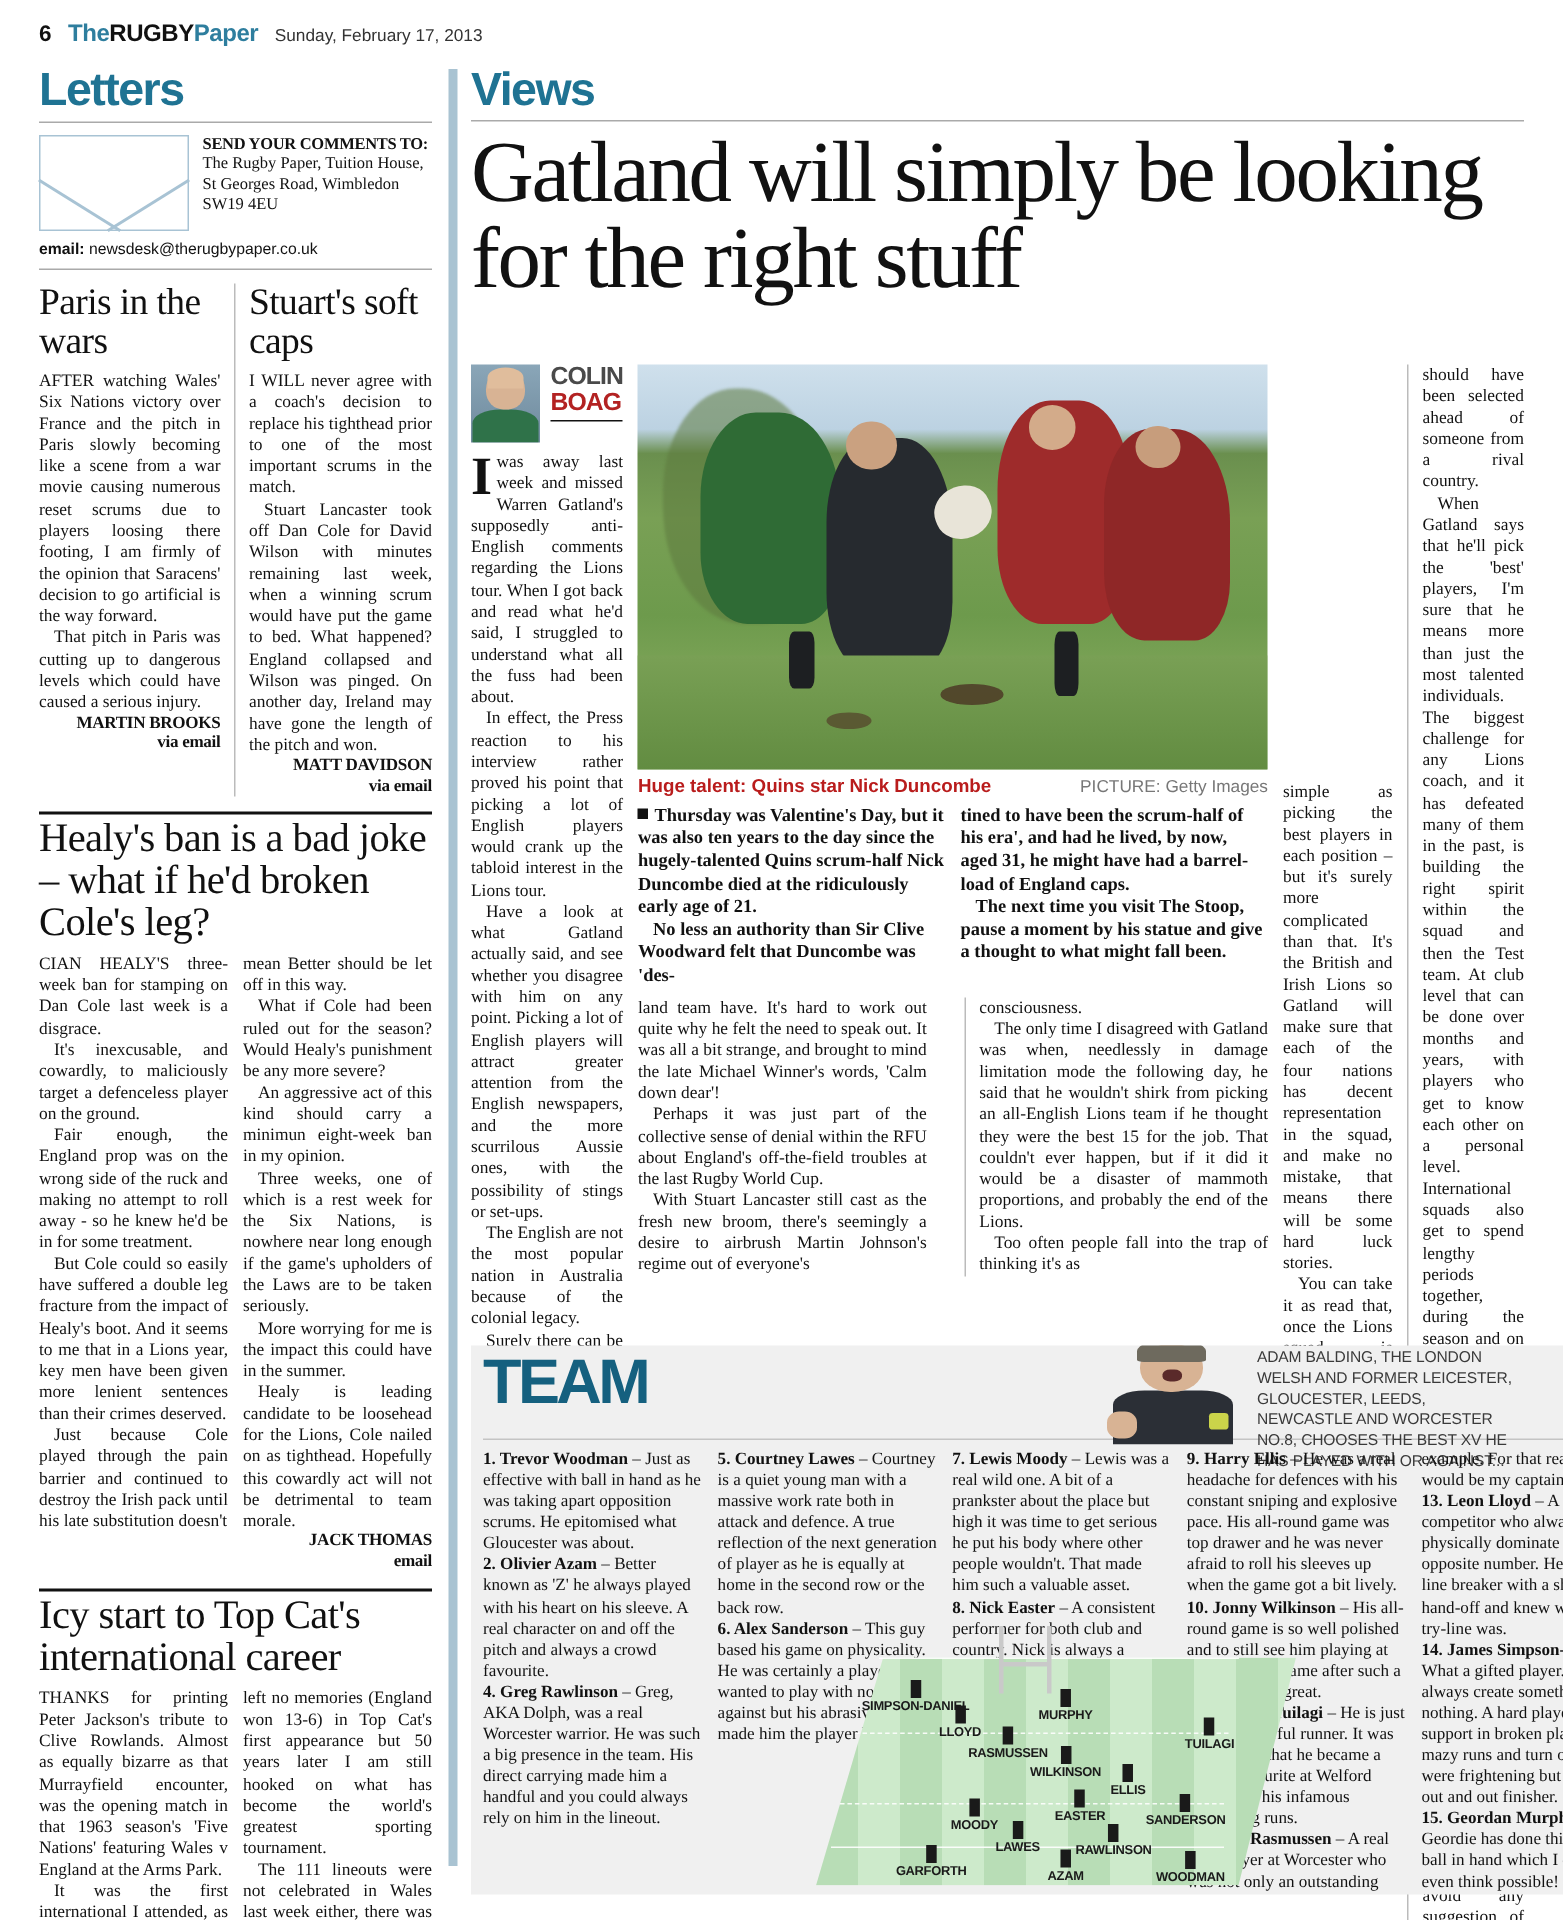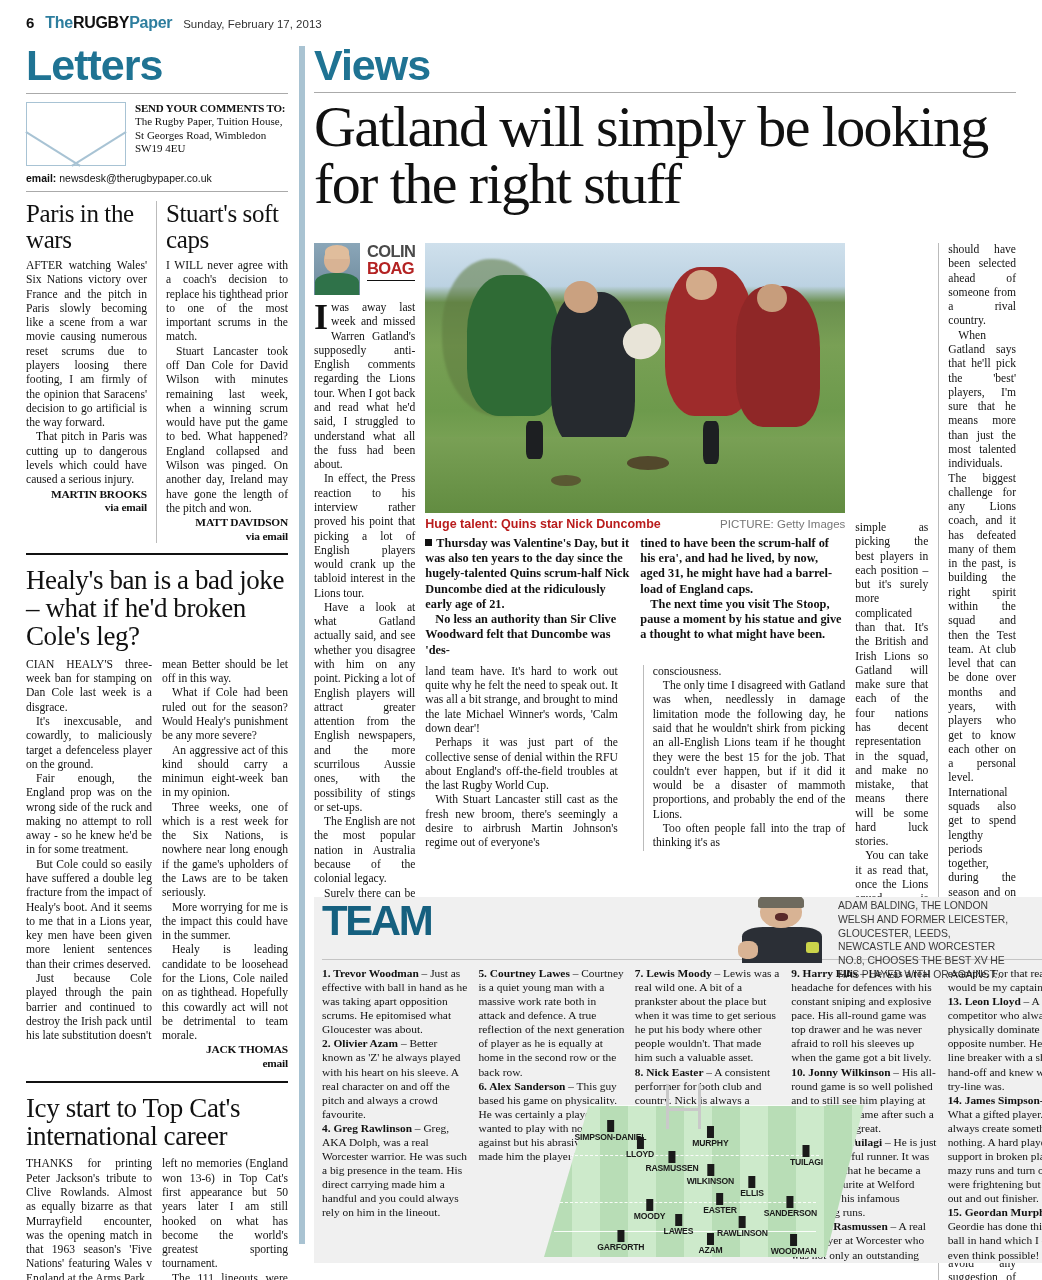--- a/index.html
+++ b/index.html
@@ -21,21 +21,21 @@
   .folio { font-family: "Liberation Sans", sans-serif; font-weight: bold; font-size: 15px; color: #111; }
   .logo { font-family: "Liberation Sans", sans-serif; font-size: 16px; letter-spacing: -0.3px; }
   .logo .the { color: #2e7e9e; font-weight: bold; }
   .logo .rugby { color: #111; font-weight: bold; }
   .logo .paper { color: #2e7e9e; font-weight: bold; }
   .issue-date { font-family: "Liberation Sans", sans-serif; font-size: 11.5px; color: #333; }
 
   
   .sec-title {
     font-family: "Liberation Sans", sans-serif;
-    font-weight: bold; font-size: 43px; color: #1f7393;
+    font-weight: bold; font-size: 31px; color: #1f7393;
     letter-spacing: -1px; line-height: 1;
   }
 
   
   .letters-col { position: absolute; left: 26px; top: 44px; width: 262px; }
   .letters-head { margin-bottom: 5px; }
   .letters-rule { border-top: 1px solid #aaa; margin: 6px 0 8px; }
 
   .sendbox { display: flex; gap: 9px; align-items: flex-start; margin-bottom: 6px; }
   .envelope {
@@ -62,21 +62,21 @@
     margin-bottom: 7px;
   }
   .let-head.big { font-size: 27px; line-height: 1.03; }
 
   .body-ser { font-family: "Liberation Serif", serif; font-size: 11.6px; line-height: 1.232; text-align: justify; }
   .body-ser p { text-indent: 10px; margin: 0; }
   .body-ser p.first { text-indent: 0; }
   .sig { text-align: right; font-weight: bold; font-size: 11.4px; line-height: 1.2; letter-spacing: -0.2px; }
   .letter-cols { display: flex; gap: 10px; }
   .letter-cols > div { flex: 1; }
-  .divider-top { border-top: 2.4px solid #111; padding-top: 12px; margin-top: 10px; }
+  .divider-top { border-top: 2.4px solid #111; padding-top: 2px; margin-top: 10px; }
 
   
   .vsep { position: absolute; left: 299px; top: 46px; width: 6px; height: 1198px; background: #a9c3d2; }
 
   
   .views-col { position: absolute; left: 314px; top: 44px; width: 702px; }
   .views-rule { border-top: 1px solid #aaa; margin: 5px 0 6px; }
   .headline {
     font-family: "Liberation Serif", serif; font-weight: normal;
     font-size: 58px; line-height: 0.98; letter-spacing: -1.6px; color: #111;
@@ -350,21 +350,21 @@
           <span class="cap-credit">PICTURE: Getty Images</span>
         </div>
 
         <div style="display:flex; gap:10px; margin-top:5px;">
           <div class="bold-intro" style="flex:1">
             <p class="first"><span class="sqr"></span><span>Thursday was Valentine's Day, but it was also ten years to the day since the hugely-talented Quins scrum-half Nick Duncombe died at the ridiculously early age of 21.</span></p>
             <p>No less an authority than Sir Clive Woodward felt that Duncombe was 'des-</p>
           </div>
           <div class="bold-intro" style="flex:1">
             <p class="first">tined to have been the scrum-half of his era', and had he lived, by now, aged 31, he might have had a barrel-load of England caps.</p>
-            <p>The next time you visit The Stoop, pause a moment by his statue and give a thought to what might have been.</p>
+            <p>The next time you visit The Stoop, pause a moment by his statue and give a thought to what might fall been.</p>
           </div>
         </div>
 
         <div style="display:flex; gap:25px; margin-top:7px;">
           <div class="body-ser" style="flex:1">
             <p class="first">land team have. It's hard to work out quite why he felt the need to speak out. It was all a bit strange, and brought to mind the late Michael Winner's words, 'Calm down dear'!</p>
             <p>Perhaps it was just part of the collective sense of denial within the RFU about England's off-the-field troubles at the last Rugby World Cup.</p>
             <p>With Stuart Lancaster still cast as the fresh new broom, there's seemingly a desire to airbrush Martin Johnson's regime out of everyone's</p>
           </div>
           <div class="body-ser col-rule" style="flex:1; padding-left:9px">
@@ -415,21 +415,21 @@
       <div class="dt-col dt-text" id="dtc1">
           <p class="ent"><b>1. Trevor Woodman</b><span> – Just as effective with ball in hand as he was taking apart opposition scrums. He epitomised what Gloucester was about.</span></p>
           <p class="ent"><b>2. Olivier Azam</b><span> – Better known as 'Z' he always played with his heart on his sleeve. A real character on and off the pitch and always a crowd favourite.</span></p>
           <p class="ent"><b>4. Greg Rawlinson</b><span> – Greg, AKA Dolph, was a real Worcester warrior. He was such a big presence in the team. His direct carrying made him a handful and you could always rely on him in the lineout.</span></p>
         </div>
       <div class="dt-col dt-text" id="dtc2">
           <p class="ent"><b>5. Courtney Lawes</b><span> – Courtney is a quiet young man with a massive work rate both in attack and defence. A true reflection of the next generation of player as he is equally at home in the second row or the back row.</span></p>
           <p class="ent"><b>6. Alex Sanderson</b><span> – This guy based his game on physicality. He was certainly a player you wanted to play with not really against but his abrasive edge made him the player he was.</span></p>
         </div>
       <div class="dt-col dt-text" id="dtc3">
-          <p class="ent"><b>7. Lewis Moody</b><span> – Lewis was a real wild one. A bit of a prankster about the place but when it was time to get serious he put his body where other people wouldn't. That made him such a valuable asset.</span></p>
+          <p class="ent"><b>7. Lewis Moody</b><span> – Lewis was a real wild one. A bit of a prankster about the place but high it was time to get serious he put his body where other people wouldn't. That made him such a valuable asset.</span></p>
           <p class="ent"><b>8. Nick Easter</b><span> – A consistent performer for both club and country. Nick is always a handful to play against and at 34, for me, he is still the in-form No.8 in England.</span></p>
         </div>
       <div class="dt-col dt-text" id="dtc4">
           <p class="ent"><b>9. Harry Ellis</b><span> – He was a real headache for defences with his constant sniping and explosive pace. His all-round game was top drawer and he was never afraid to roll his sleeves up when the game got a bit lively.</span></p>
           <p class="ent"><b>10. Jonny Wilkinson</b><span> – His all-round game is so well polished and to still see him playing at the top of his game after such a long career is great.</span></p>
           <p class="ent"><b>11. Alesana Tuilagi</b><span> – He is just such a powerful runner. It was no surprise that he became a crowd favourite at Welford Road with his infamous bulldozing runs.</span></p>
           <p class="ent"><b>12. Dale Rasmussen</b><span> – A real club player at Worcester who was not only an outstanding performer but also someone who led by</span></p>
         </div>
       <div class="dt-col dt-text" id="dtc5">
           <p class="ent"><span>example. For that reason he would be my captain.</span></p>

